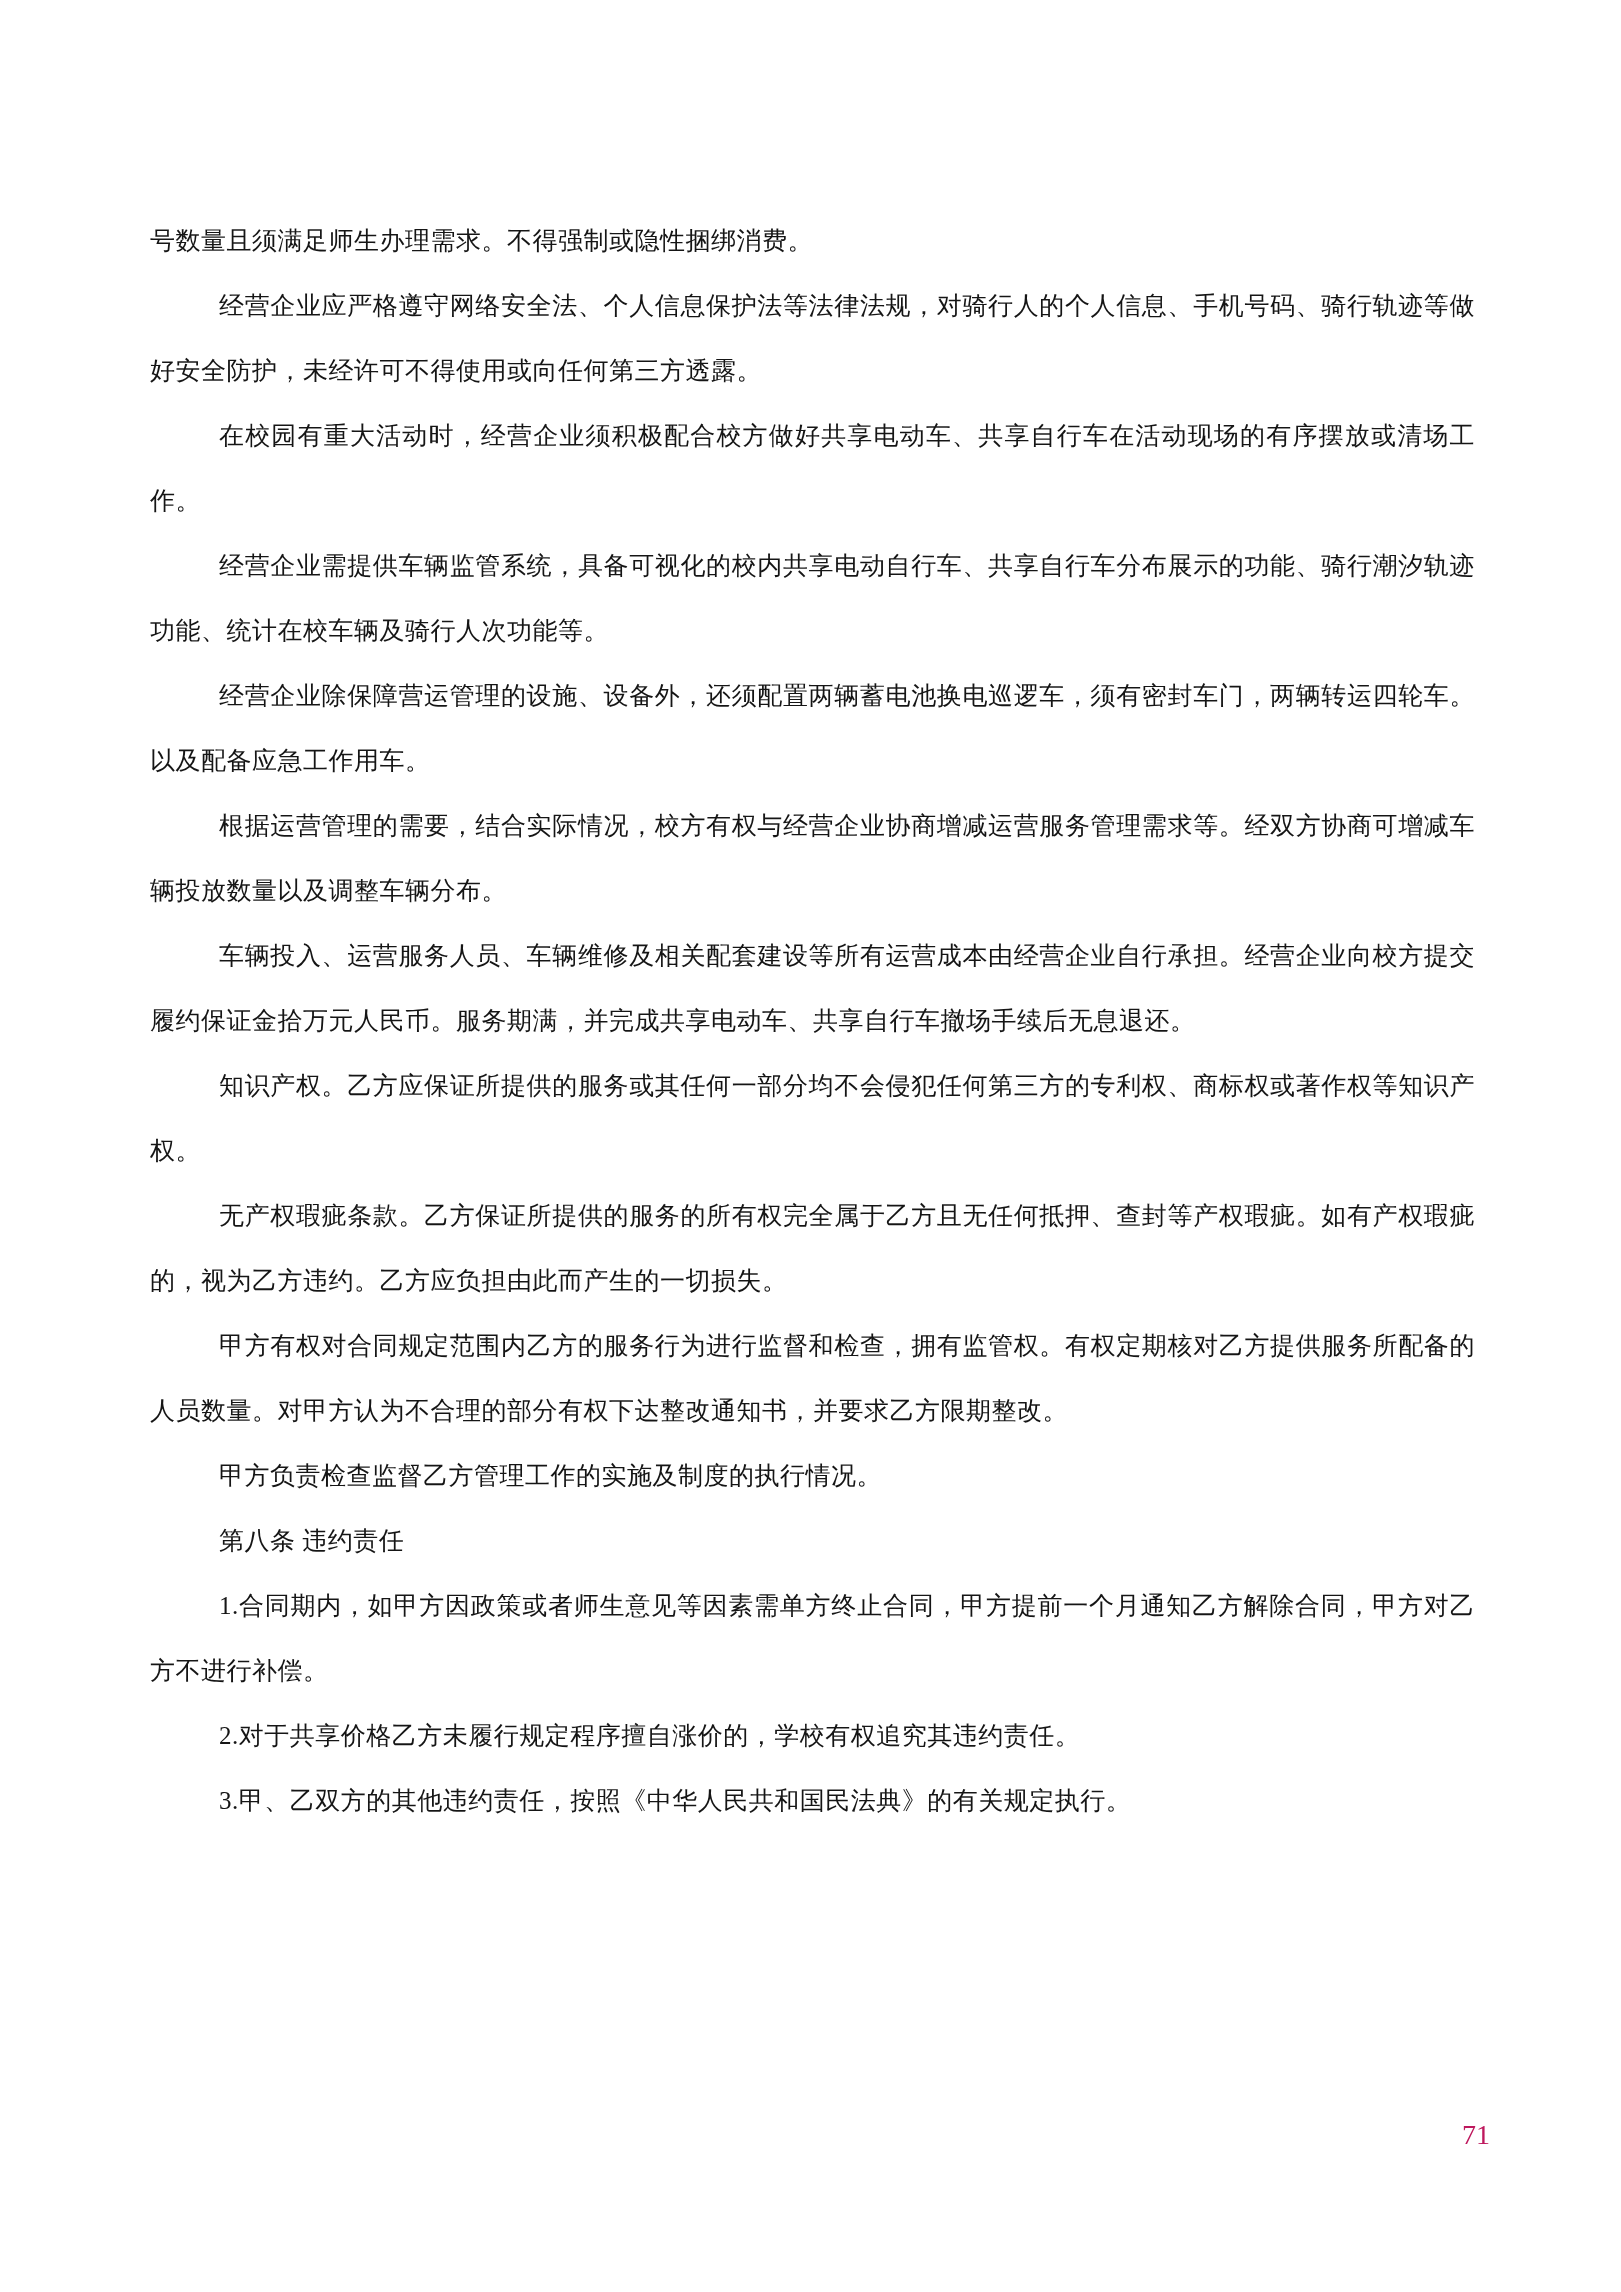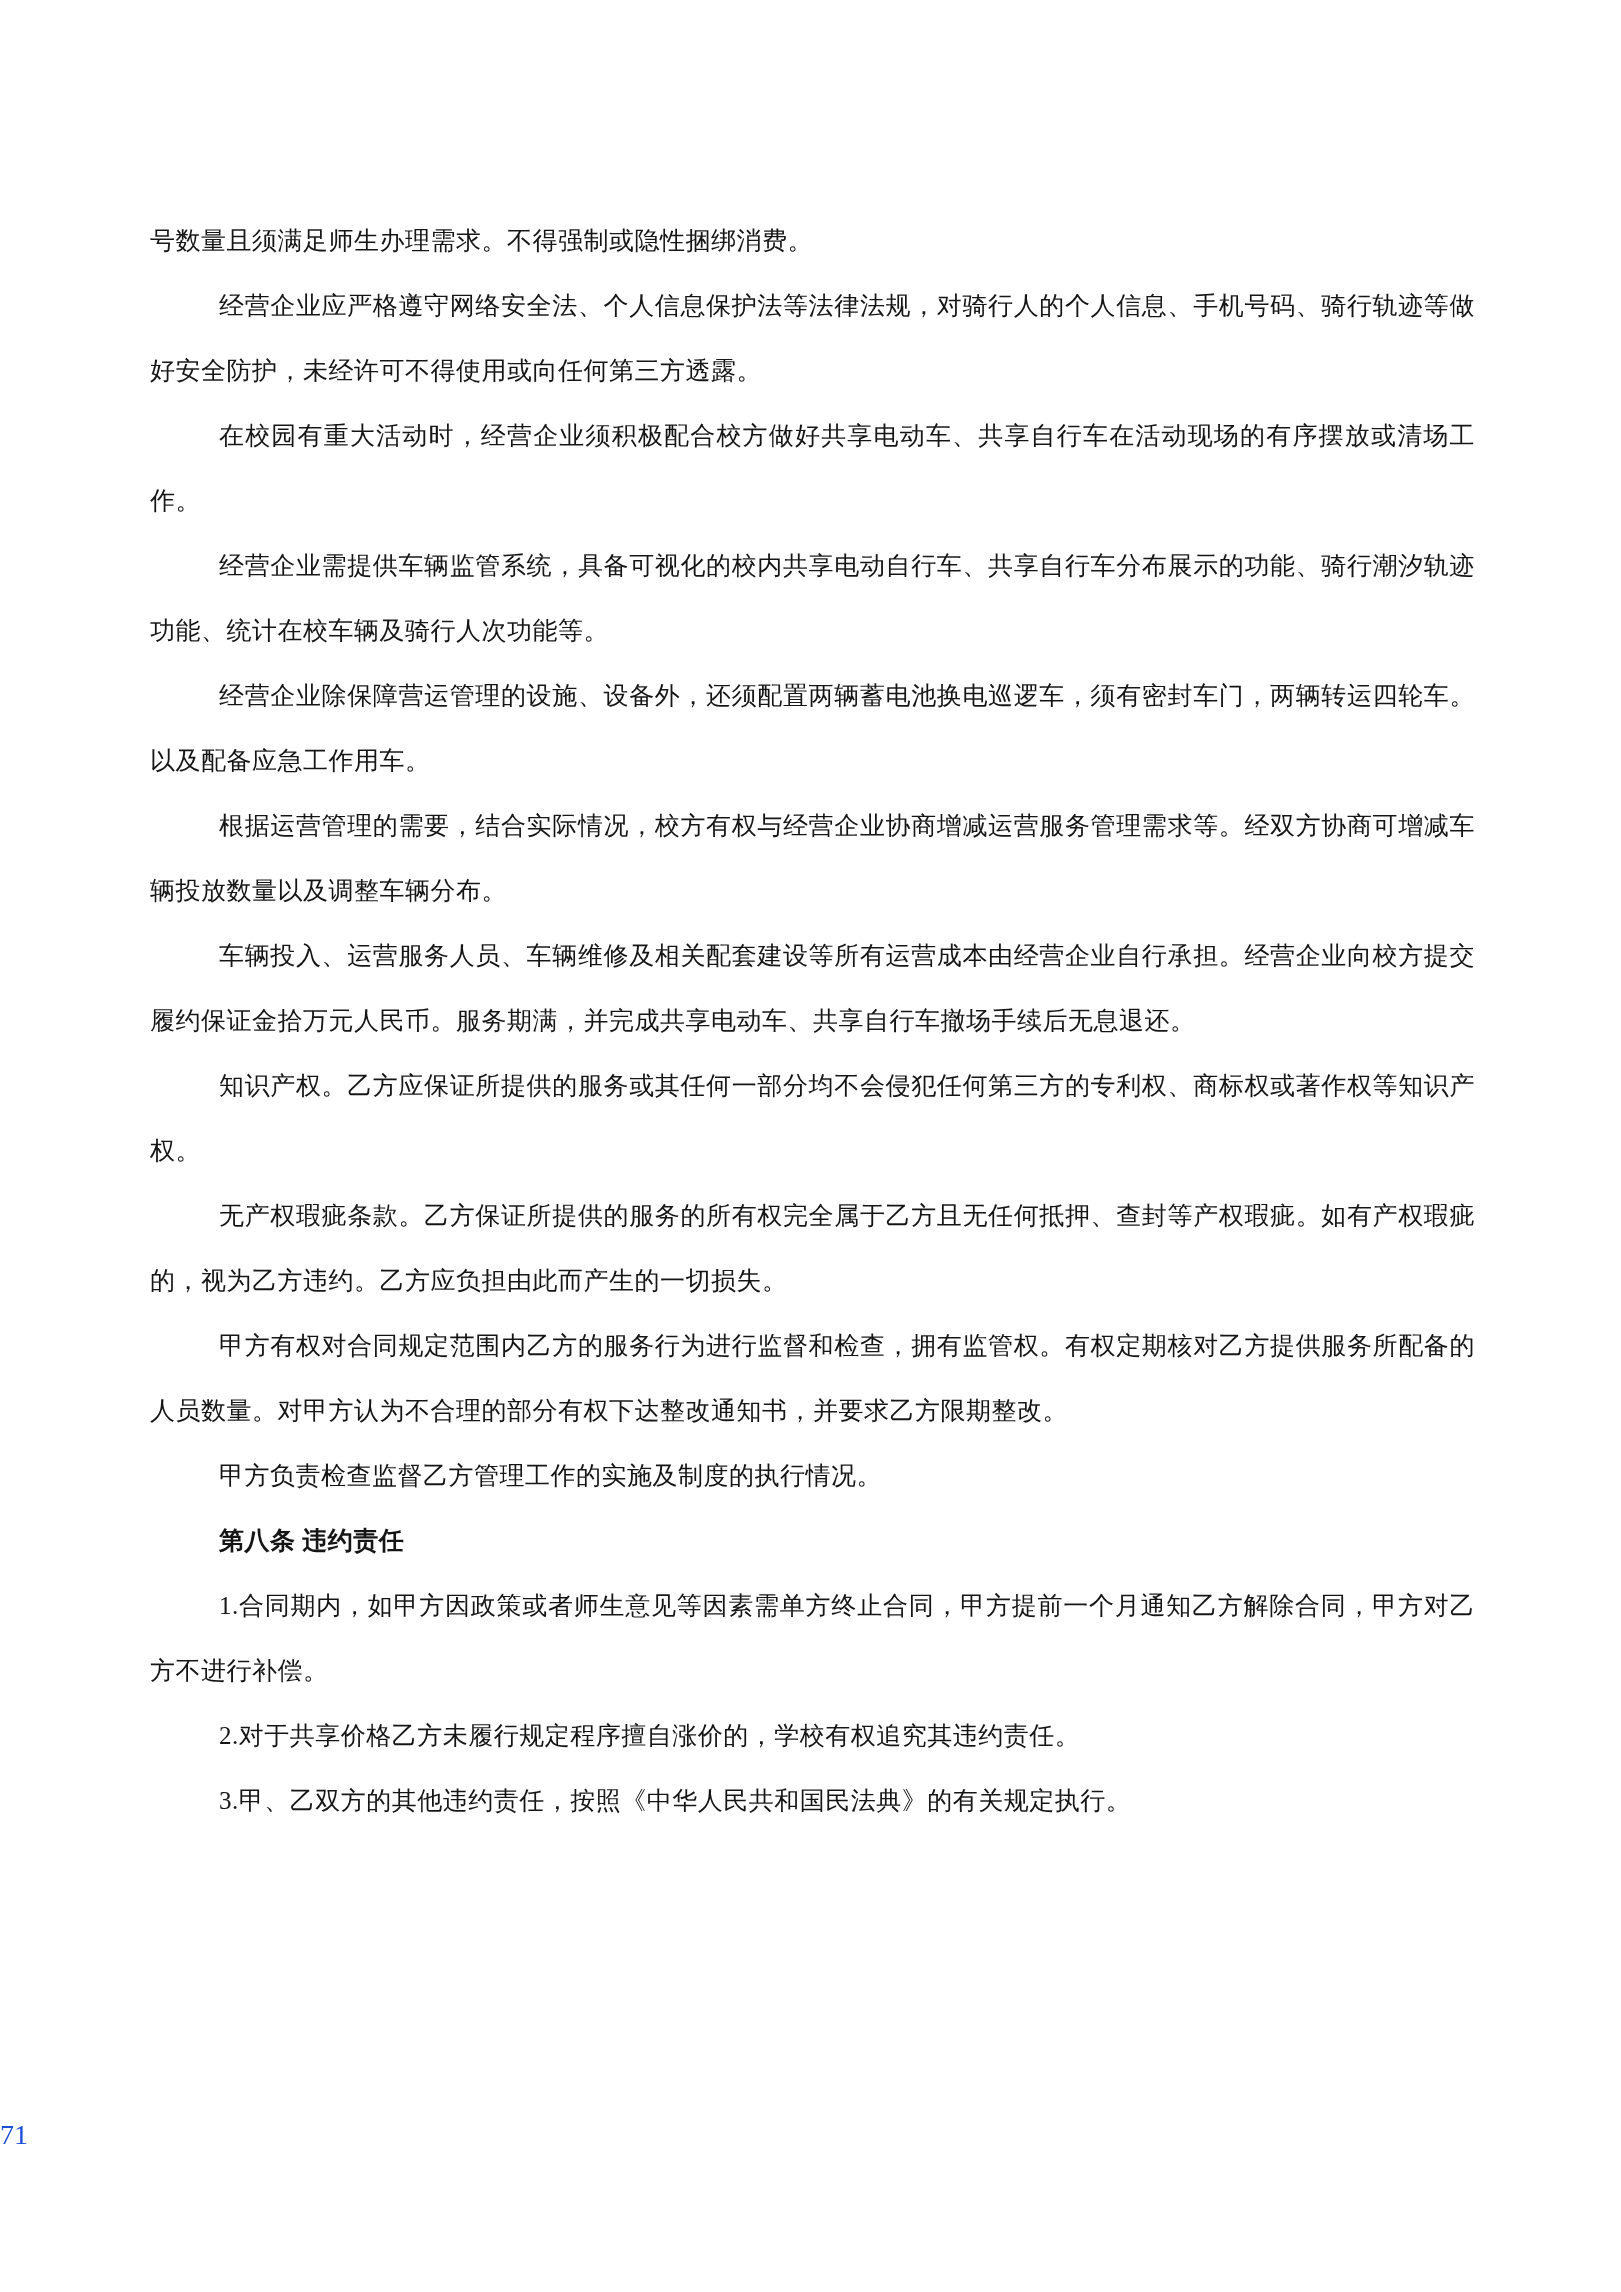--- a/index.html
+++ b/index.html
@@ -29,31 +29,31 @@
   }
   .content p {
     margin: 0;
     padding: 0;
     text-indent: 69px;
   }
   .content p.no-indent {
     text-indent: 0;
   }
   .content p.heading {
-    font-weight: bold;
+    font-weight: normal;
   }
   .footer {
     position: absolute;
     top: 2117px;
     left: 0;
     width: 1490px;
-    text-align: left;
+    text-align: right;
     font-size: 28px;
     line-height: 35px;
-    color: #1d4ed8;
+    color: #be185d;
   }
 </style>
 </head>
 <body>
 
 <div class="page">
   <div class="content">
     <p class="no-indent">号数量且须满足师生办理需求。不得强制或隐性捆绑消费。</p>
     <p>经营企业应严格遵守网络安全法、个人信息保护法等法律法规，对骑行人的个人信息、手机号码、骑行轨迹等做好安全防护，未经许可不得使用或向任何第三方透露。</p>
     <p>在校园有重大活动时，经营企业须积极配合校方做好共享电动车、共享自行车在活动现场的有序摆放或清场工作。</p>

